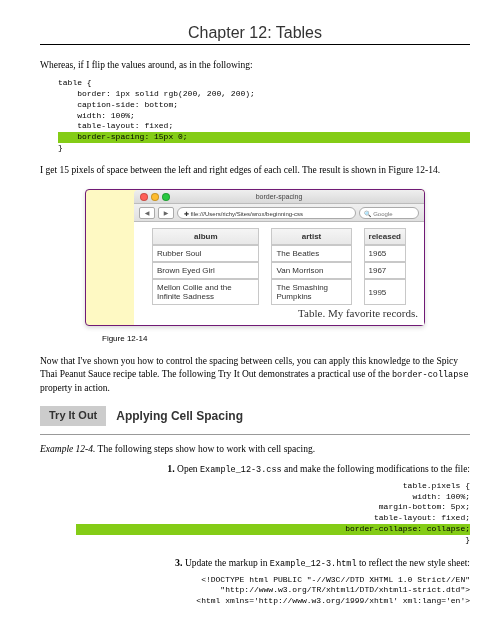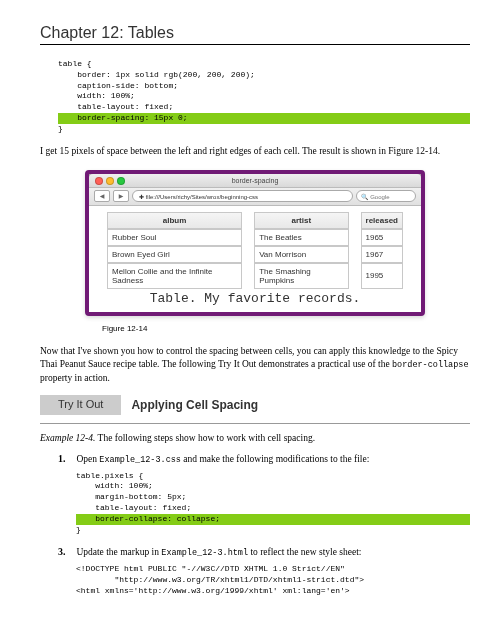--- a/index.html
+++ b/index.html
@@ -1,54 +1,55 @@
 <!DOCTYPE html>
 <html><head>
 <meta charset="utf-8">
 <style>
   * { margin: 0; padding: 0; box-sizing: border-box; }
   body { background: #fff; width: 500px; font-family: Georgia, serif; color: #000; }
   .page { padding: 24px 30px 20px 40px; }
-  .chapter-head { text-align: left; font-size: 16px; font-weight: normal; margin-bottom: 2px; font-family: Arial, sans-serif; color: #333; }
+  .chapter-head { text-align: center; font-size: 16px; font-weight: normal; margin-bottom: 2px; font-family: Arial, sans-serif; color: #333; }
   .hr { border: 0; border-top: 1px solid #000; margin-bottom: 14px; }
   .body-text { font-size: 9.5px; line-height: 1.4; margin-bottom: 6px; }
   .code-block { font-family: "Courier New", monospace; font-size: 8px; line-height: 1.35; white-space: pre; margin: 4px 0 10px 18px; }
   .code-block .hl { background: #84cc16; display: inline-block; width: 100%; }
   .code-inline { font-family: "Courier New", monospace; font-size: 8.5px; }
   .figure { margin: 12px auto 8px auto; width: 340px; }
-  .browser { border: 4px solid #701a75; border-radius: 4px; background: #a3a3a3; box-shadow: 0 2px 4px rgba(0,0,0,0.15); }
+  .browser { border: 1px solid #701a75; border-radius: 4px; background: #fef9c3; box-shadow: 0 2px 4px rgba(0,0,0,0.15); padding-left: 48px; }
   .browser-top { height: 14px; background: linear-gradient(#efefef,#d9d9d9); border-bottom: 1px solid #bbb; border-radius: 4px 4px 0 0; display: flex; align-items: center; justify-content: center; position: relative; }
   .traffic { position: absolute; left: 6px; top: 3px; display: flex; gap: 3px; }
   .dot { width: 8px; height: 8px; border-radius: 50%; border: 0.5px solid rgba(0,0,0,0.2); }
   .browser-title { font-size: 7px; color: #444; font-family: Arial, sans-serif; }
   .browser-toolbar { height: 18px; background: linear-gradient(#f0f0f0,#e0e0e0); border-bottom: 1px solid #bbb; display: flex; align-items: center; padding: 0 5px; gap: 3px; }
   .nav-btn { width: 16px; height: 12px; background: #fff; border: 1px solid #aaa; border-radius: 2px; font-size: 6px; text-align: center; line-height: 10px; color: #666; }
   .url-bar { flex: 1; height: 12px; background: #fff; border: 1px solid #aaa; border-radius: 7px; font-size: 6px; line-height: 12px; padding: 0 6px; color: #333; font-family: Arial, sans-serif; }
   .search-bar { width: 60px; height: 12px; background: #fff; border: 1px solid #aaa; border-radius: 7px; font-size: 6px; line-height: 12px; padding: 0 4px; color: #777; font-family: Arial, sans-serif; }
   .browser-body { background: #fff; padding: 6px; }
   table.sample { border-collapse: separate; border-spacing: 12px 0; width: 100%; font-family: Arial, sans-serif; }
   table.sample th { background: linear-gradient(#f5f5f5,#e8e8e8); border: 1px solid #c8c8c8; font-size: 8px; font-weight: bold; padding: 3px 4px; text-align: center; color: #333; }
   table.sample td { border: 1px solid #c8c8c8; font-size: 8px; padding: 3px 4px; color: #333; }
-  .caption { font-size: 13px; text-align: center; color: #333; font-family: Liberation Mono, monospace; padding-top: 2px; }
+  .caption { font-size: 11px; text-align: right; color: #333; font-family: Liberation Serif, serif; padding-top: 2px; }
   .fig-label { font-size: 8px; font-weight: normal; margin: 6px 0 12px 62px; font-family: Arial, sans-serif; }
   .tryitout-row { display: flex; align-items: stretch; margin: 10px 0 8px 0; }
-  .tio-badge { background: #ccc; font-family: Arial, sans-serif; font-weight: normal; font-size: 11px; padding: 3px 18px; color: #333; }
+  .tio-badge { background: #ccc; font-family: Arial, sans-serif; font-weight: bold; font-size: 11px; padding: 3px 9px; color: #333; }
   .tio-title { font-family: Arial, sans-serif; font-weight: bold; font-size: 12px; padding: 3px 10px; color: #333; }
   .tio-underline { border-bottom: 1px solid #999; margin-bottom: 8px; }
-  ol.steps { list-style: none; margin-left: 18px; }
+  ol.steps { list-style: none; margin-left: 18px; text-align: right; }
   ol.steps > li { font-size: 9.5px; line-height: 1.4; margin-bottom: 4px; }
   .step-num { font-weight: bold; display: inline-block; width: 16px; font-size: 10px; }
 </style>
 </head>
 <body>
 
 <div class="page">
   <div class="chapter-head">Chapter 12: Tables</div>
   <hr class="hr">
 
+  <p class="body-text">Whereas, if I flip the values around, as in the following:</p>
 
   <div class="code-block"><span>table {</span>
 <span>    border: 1px solid rgb(200, 200, 200);</span>
 <span>    caption-side: bottom;</span>
 <span>    width: 100%;</span>
 <span>    table-layout: fixed;</span>
 <span class="hl">    border-spacing: 15px 0;</span>
 <span>}</span></div>
 
   <p class="body-text">I get 15 pixels of space between the left and right edges of each cell. The result is shown in Figure 12-14.</p>

